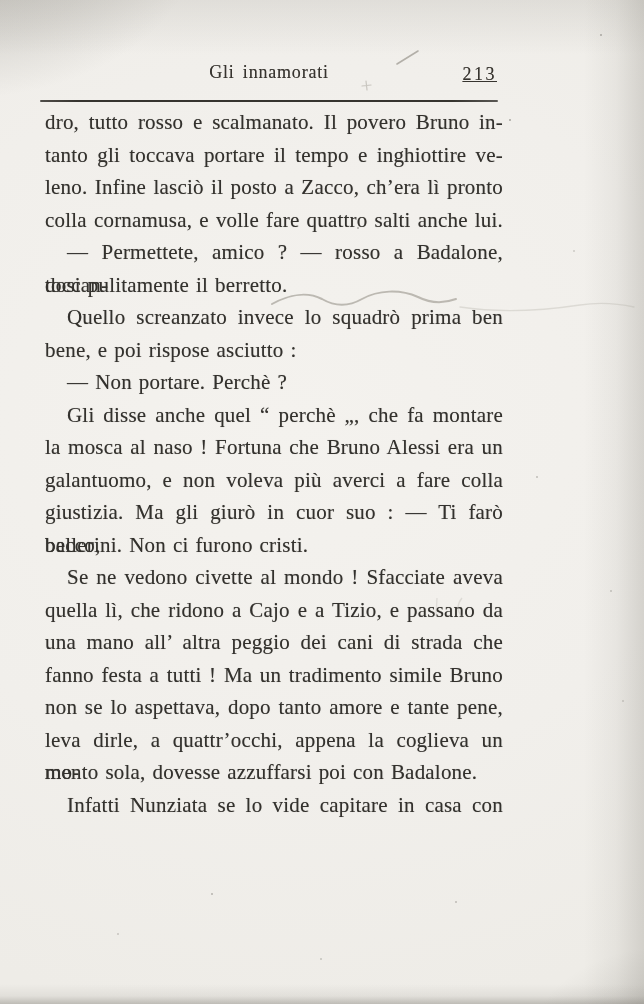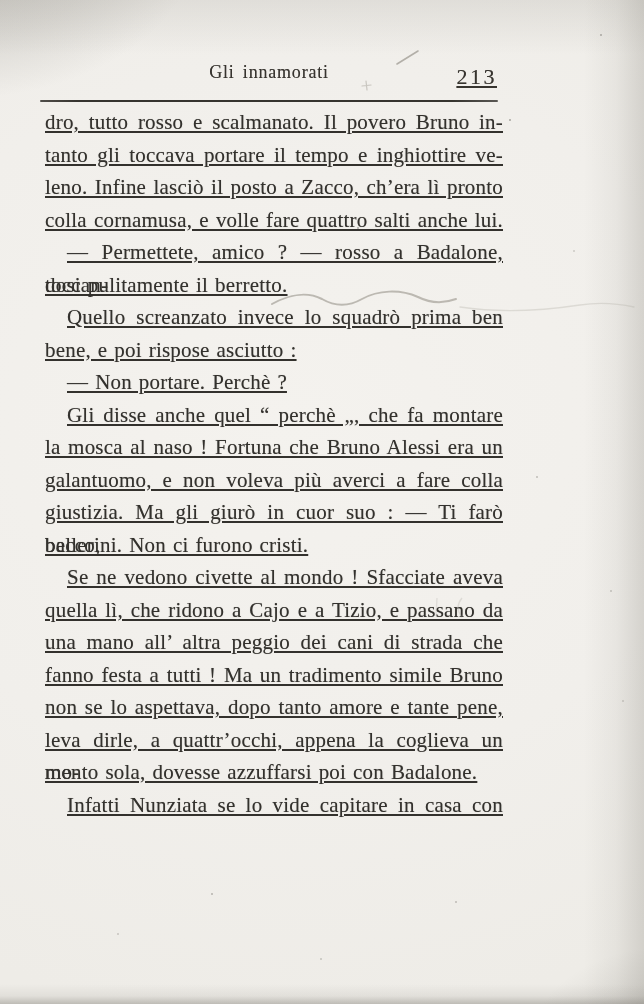--- a/index.html
+++ b/index.html
@@ -35,37 +35,36 @@
 
   
   .running-head{
     position:absolute;top:62px;left:40px;width:458px;
     text-align:center;font-size:18px;
     letter-spacing:.8px;word-spacing:3px;color:#37342f;
     text-shadow:0 0 .6px rgba(55,52,47,.5);
   }
   .page-number{
     position:absolute;top:64px;right:147px;
-    font-size:22px;letter-spacing:2.5px;color:#37342f;
+    font-size:18px;letter-spacing:2.5px;color:#37342f;
     text-shadow:0 0 .6px rgba(55,52,47,.5);
     text-decoration:underline;
   }
   .head-rule{
     position:absolute;top:100px;left:40px;width:458px;height:2px;
     background:linear-gradient(to right, rgba(52,50,46,.85), #36342f 8%, #36342f 90%, rgba(52,50,46,.8));
     border-radius:1px;
   }
 
   
   .text-block{
     position:absolute;top:106px;left:45px;width:458px;
     font-size:21px;line-height:32.5px;
     letter-spacing:.2px;word-spacing:1.5px;
     text-shadow:0 0 .7px rgba(51,49,45,.42);
-    text-decoration:underline;
   }
   .line{height:32.5px;overflow:visible;}
   .line.just{text-align:justify;text-align-last:justify;text-justify:inter-word;}
   .line.plain{text-align:left;white-space:nowrap;}
   .line.indent{text-indent:22px;}
 
   
   .pencil{position:absolute;pointer-events:none;}
   .specks{
     position:absolute;top:0;left:0;width:2px;height:2px;border-radius:50%;

